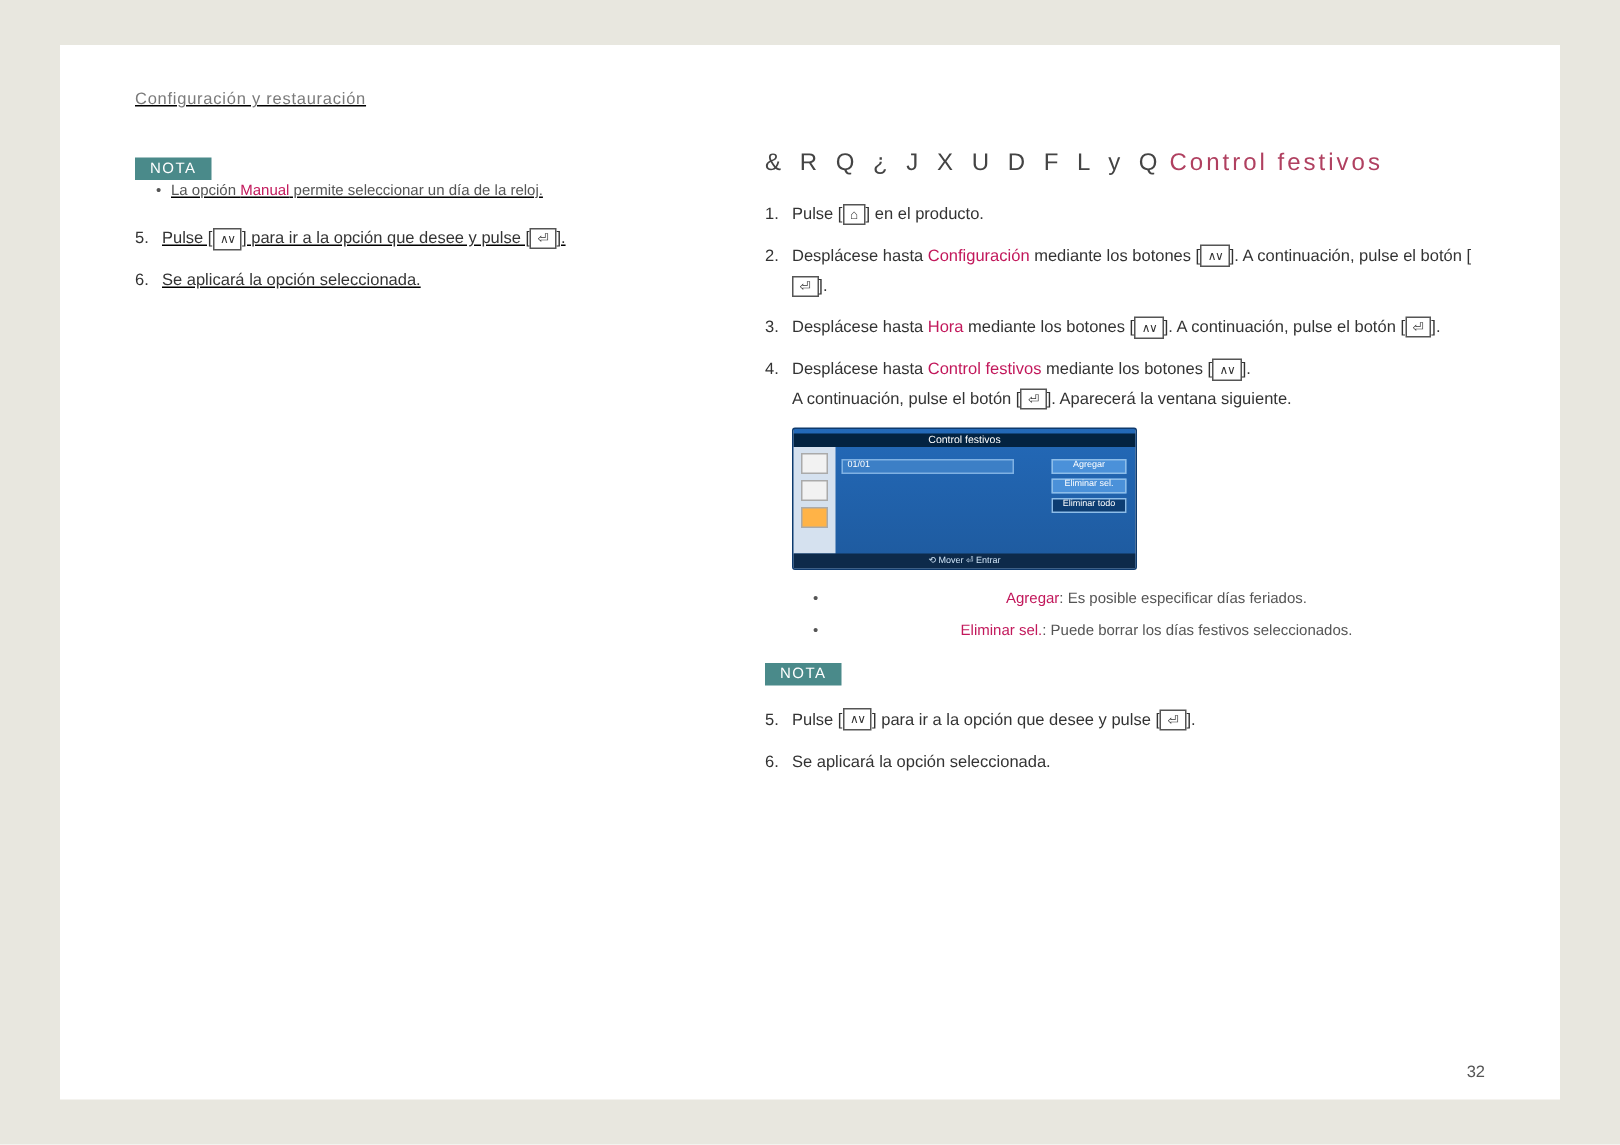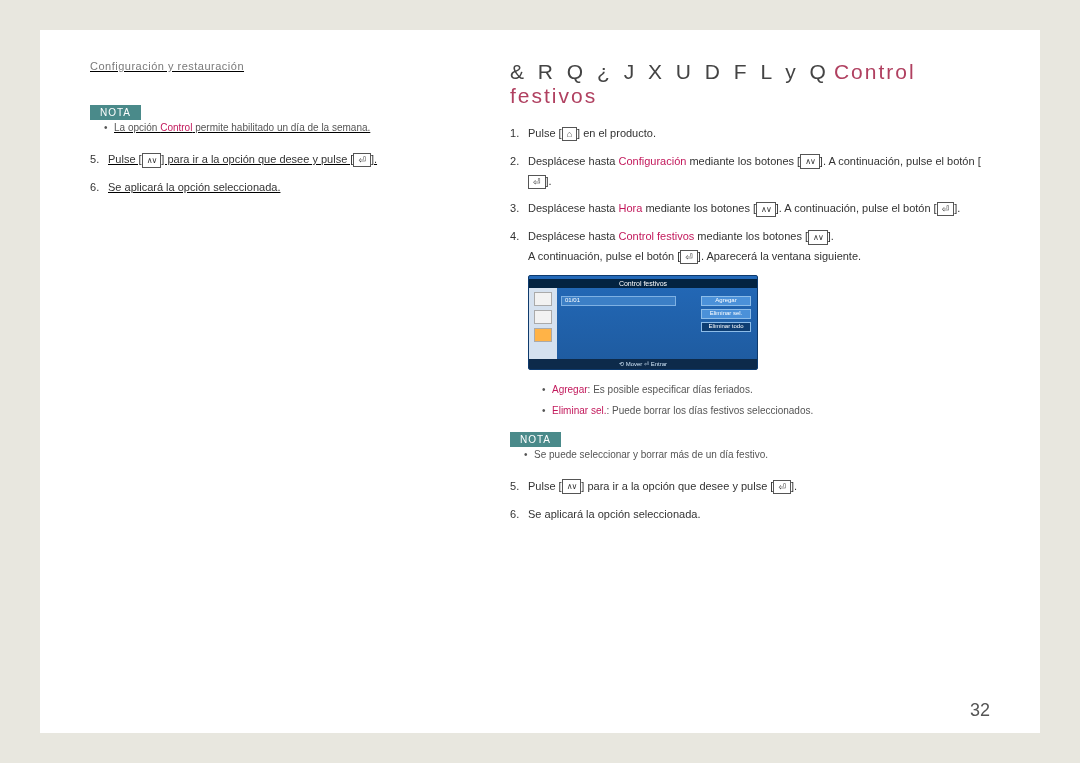--- a/index.html
+++ b/index.html
@@ -116,24 +116,25 @@
       padding-left: 18px;
       position: relative;
     }
     ol.rsteps2 li::before {
       content: counter(rstepc2) ".";
       position: absolute;
       left: 0;
     }
     .section-title {
       color: #b04060;
-      font-size: 21px;
+      font-size: 16px;
       letter-spacing: 2px;
       margin-bottom: 16px;
       font-weight: normal;
+      margin-top: 40px;
     }
     .garble { color: #444; letter-spacing: 4px; margin-right: 4px; }
     .icon-box {
       display: inline-block;
       border: 1px solid #555;
       padding: 0 4px;
       font-size: 9px;
       line-height: 12px;
       vertical-align: middle;
       background: #fff;
@@ -173,37 +174,37 @@
     .ss-btn.b2 { top: 33px; }
     .ss-btn.b3 { top: 46px; background: #0d3d72; }
     .ss-footer {
       position: absolute; left: 0; right: 0; bottom: 0; height: 10px;
       background: #0d2a4a; color: #cde2f5; font-size: 6px; text-align: center; line-height: 10px;
     }
     .pagenum {
       position: absolute;
       bottom: 12px;
       right: 50px;
-      font-size: 18px;
+      font-size: 11px;
       color: #555;
     }
-    .sub-bullets { margin-left: 18px; margin-top: 6px; margin-bottom: 6px; }
+    .sub-bullets { margin-left: 18px; margin-top: 6px; margin-bottom: 6px; text-align: center; }
   </style>
 </head>
 <body>
 
 <div class="page">
 
   <div class="left-col">
     <div class="header">Configuración y restauración</div>
 
     <div class="nota-badge">NOTA</div>
     <ul class="bullets">
       <li>
-        <span>La opción </span><span class="hl">Control</span><span> permite habilitado un día de la semana.</span>
+        <span>La opción </span><span class="hl">Manual</span><span> permite seleccionar un día de la reloj.</span>
       </li>
     </ul>
 
     <ol class="steps">
       <li>
         <span>Pulse [</span><span class="icon-box icon-updown"></span><span>] para ir a la opción que desee y pulse [</span><span class="icon-box icon-enter"></span><span>].</span>
       </li>
       <li>Se aplicará la opción seleccionada.</li>
     </ol>
   </div>
@@ -248,21 +249,20 @@
       <li>
         <span class="hl">Agregar</span><span>: Es posible especificar días feriados.</span>
       </li>
       <li>
         <span class="hl">Eliminar sel.</span><span>: Puede borrar los días festivos seleccionados.</span>
       </li>
     </ul>
 
     <div class="nota-badge">NOTA</div>
     <ul class="bullets">
-      <li>Se puede seleccionar y borrar más de un día festivo.</li>
     </ul>
 
 
     <ol class="rsteps2">
       <li>
         <span>Pulse [</span><span class="icon-box icon-updown"></span><span>] para ir a la opción que desee y pulse [</span><span class="icon-box icon-enter"></span><span>].</span>
       </li>
       <li>Se aplicará la opción seleccionada.</li>
     </ol>
   </div>

